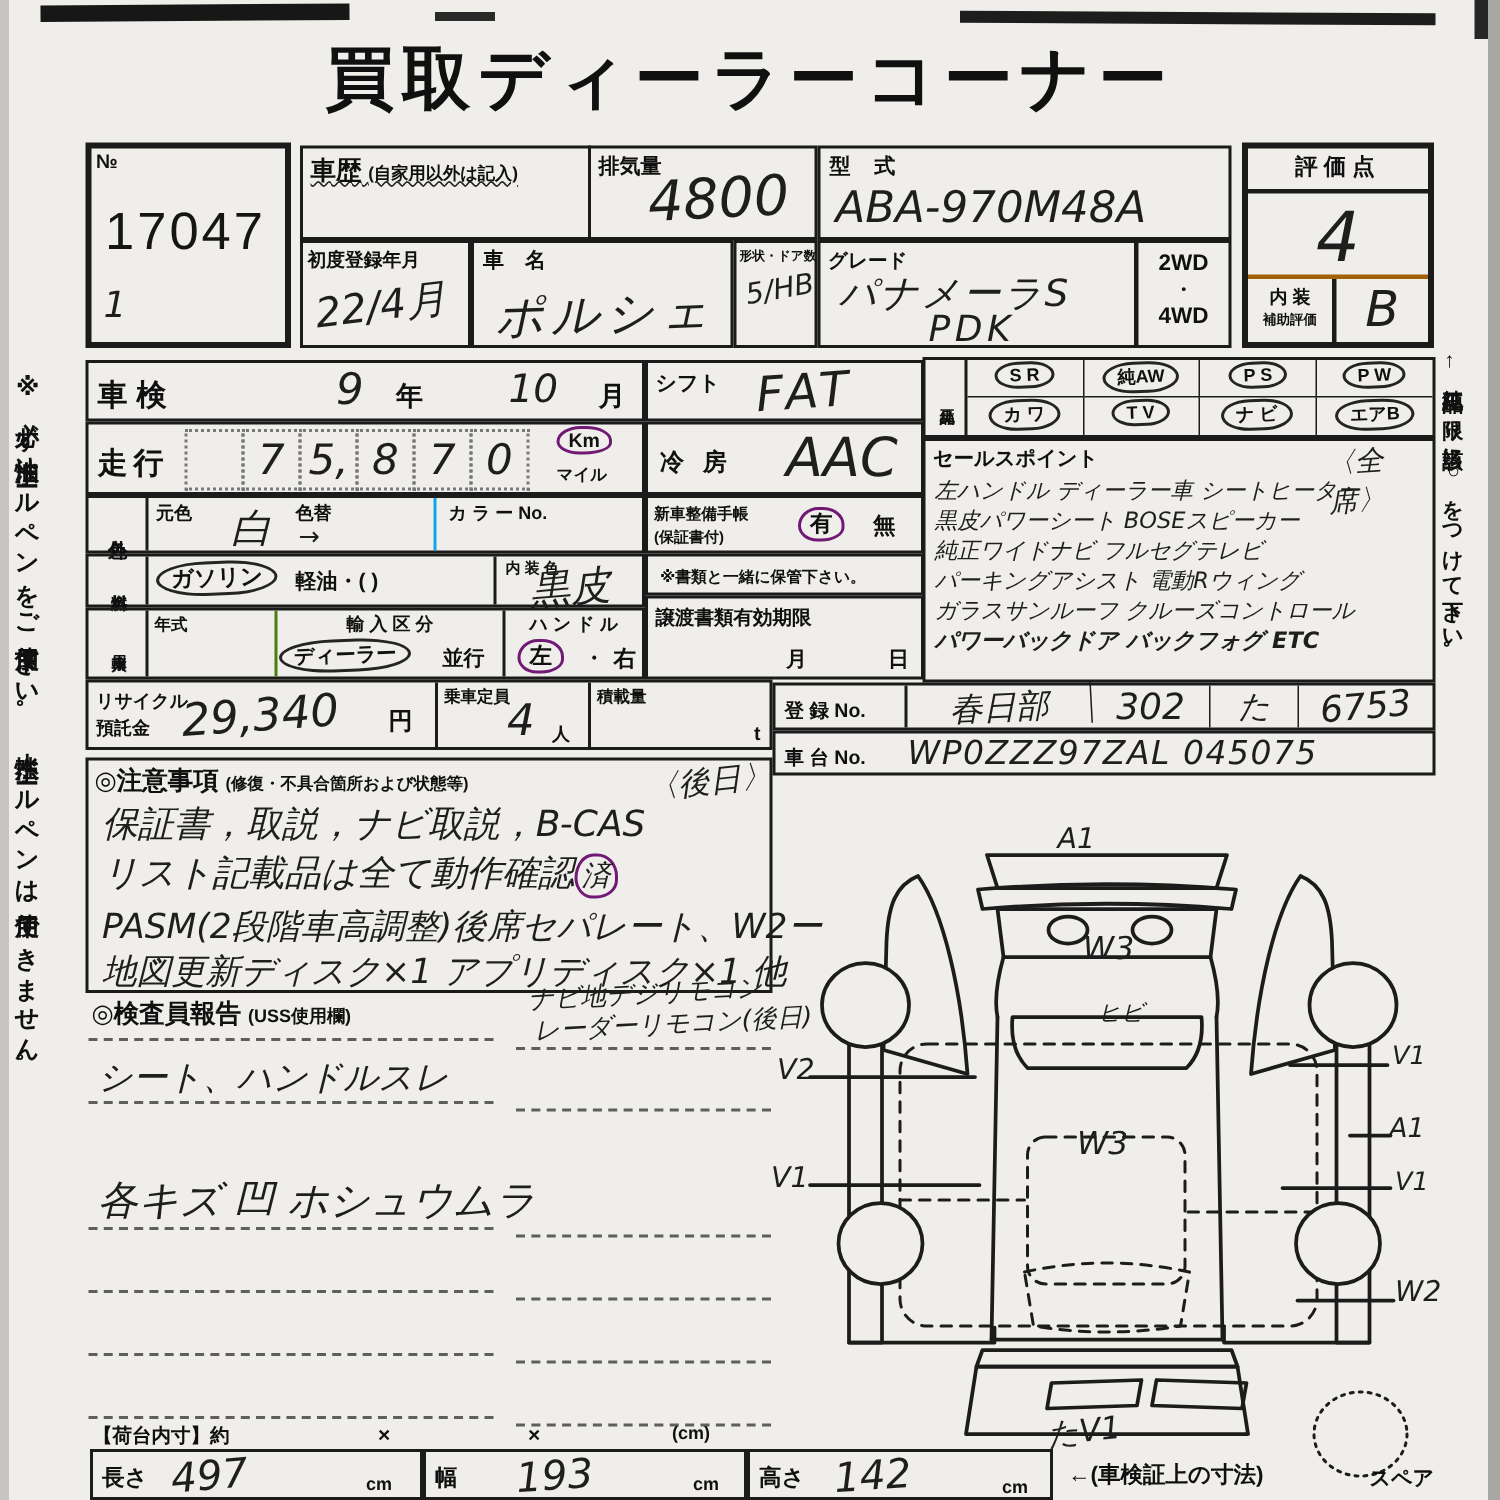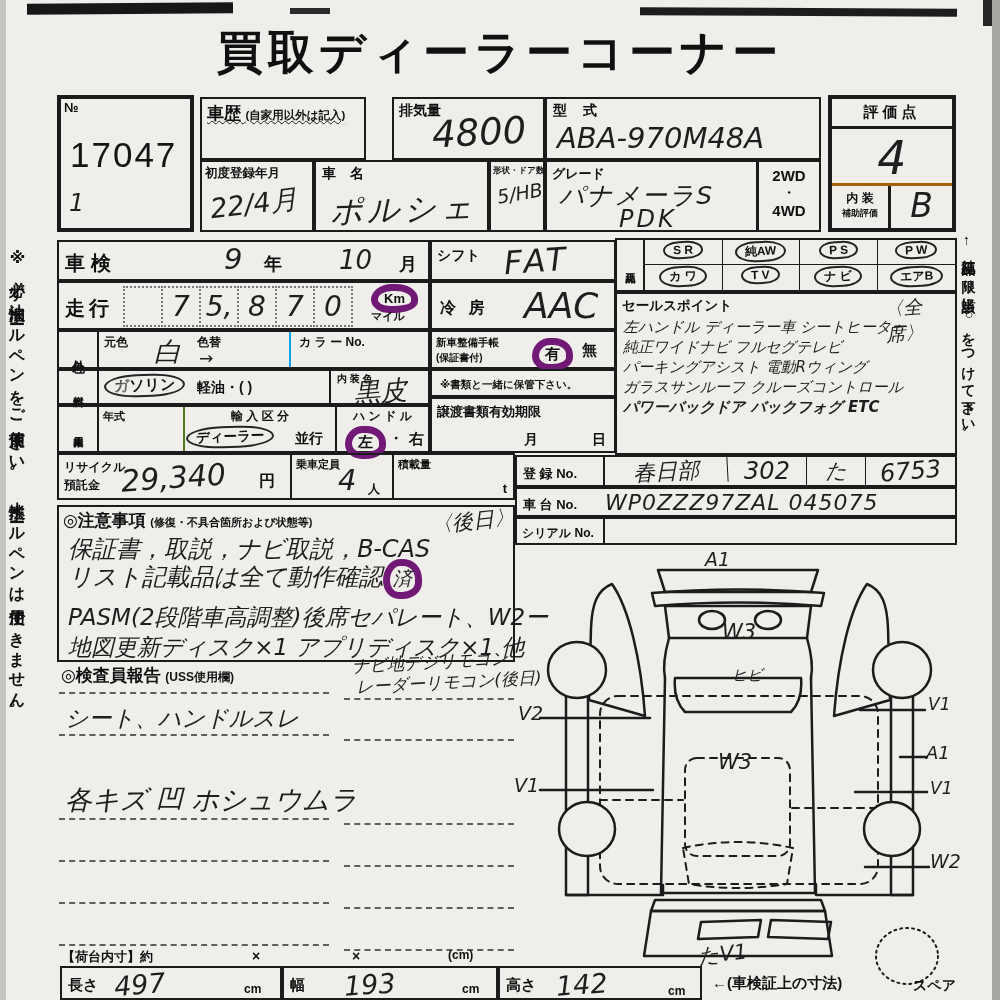--- a/index.html
+++ b/index.html
@@ -4,21 +4,21 @@
 <style>
   body { margin:0; background:#d6d5d1; }
   .sheet { position:relative; width:1000px; height:1000px; background:#efeeea;
            font-family:"Liberation Sans","DejaVu Sans",sans-serif; color:#151515; overflow:hidden; }
   .abs { position:absolute; }
   .b   { position:absolute; box-sizing:border-box; border:2px solid #1b1b1b; }
   .b4  { border-width:4px; }
   .lbl { font-weight:bold; color:#101010; }
   .hw  { font-family:"DejaVu Sans",sans-serif; font-style:italic; color:#1e1e1e; }
   .nw  { white-space:nowrap; }
-  .circ{ display:inline-block; border:7px solid #701a75; border-radius:48% 52% 55% 45%/60% 55% 45% 50%; padding:0 6px; }
+  .circ{ display:inline-block; border:2px solid #701a75; border-radius:48% 52% 55% 45%/60% 55% 45% 50%; padding:0 6px; }
   .ell { display:inline-block; border:2px solid #242424; border-radius:50%/62%; padding:0 8px; transform:rotate(-2deg); }
   .dcell{ box-sizing:border-box; border:2px dotted #787878; width:40px; height:41px; text-align:center;
           font-size:28px; line-height:38px; }
   .seg { position:absolute; border-bottom:2px dashed #5e5e5e; height:0; }
   .vtext{ writing-mode:vertical-rl; }
   svg path, svg rect, svg ellipse { fill:none; stroke:#1c1c1c; stroke-width:2.5; stroke-linecap:round; stroke-linejoin:round; }
   svg .dash { stroke-dasharray:7 6; stroke-width:2; }
   svg .dots { stroke-dasharray:2 4; stroke-width:2; }
   svg .paper{ fill:#efeeea; }
 </style>
@@ -38,21 +38,21 @@
 
   <div class="abs vtext lbl" style="left:6px;top:248px;height:545px;font-size:16px;letter-spacing:2px;">※必ず油性ボールペンをご使用下さい。 水性ボールペンは使用できません。</div>
   <div class="abs vtext lbl" style="left:960px;top:234px;height:320px;font-size:14px;letter-spacing:1px;">←純正品に限り該当に○をつけて下さい。</div>
 
   <div class="b b4" style="left:57px;top:95px;width:137px;height:137px;">
     <span class="abs lbl" style="left:3px;top:1px;font-size:13px;">№</span>
     <span class="abs" style="left:9px;top:36px;font-size:35px;letter-spacing:2px;">17047</span>
     <span class="abs hw" style="left:8px;top:90px;font-size:24px;">1</span>
   </div>
 
-  <div class="b" style="left:200px;top:97px;width:166px;height:63px;">
+  <div class="b" style="left:200px;top:97px;width:194px;height:63px;">
     <span class="abs nw" style="left:5px;top:3px;text-decoration:underline wavy 1px #222;">
       <span class="lbl" style="font-size:17px;">車歴</span>
       <span class="lbl" style="font-size:11.5px;">(自家用以外は記入)</span>
     </span>
   </div>
 
   <div class="b" style="left:392px;top:97px;width:153px;height:63px;">
     <span class="abs lbl" style="left:5px;top:3px;font-size:14px;">排気量</span>
     <span class="abs hw" style="left:38px;top:12px;font-size:37px;transform:rotate(-3deg);">4800</span>
   </div>
@@ -233,44 +233,41 @@
       <div style="border-right:1.5px solid #1b1b1b;text-align:center;"><span class="ell lbl" style="font-size:12px;margin-top:1px;">ナ ビ</span></div>
       <div style="text-align:center;"><span class="ell lbl" style="font-size:12px;margin-top:1px;">エアB</span></div>
     </div>
   </div>
 
   <div class="b" style="left:615px;top:292px;width:342px;height:163px;">
     <span class="abs lbl" style="left:5px;top:3px;font-size:13.5px;">セールスポイント</span>
     <span class="abs hw" style="left:268px;top:0px;font-size:19px;transform:rotate(-4deg);">〈全席〉</span>
     <div class="abs" style="left:6px;top:23px;width:334px;">
       <div class="hw nw" style="font-size:15px;line-height:20px;">左ハンドル ディーラー車 シートヒーター</div>
+      <div class="hw nw" style="font-size:15px;line-height:20px;">黒皮パワーシート BOSEスピーカー</div>
       <div class="hw nw" style="font-size:15px;line-height:20px;">純正ワイドナビ フルセグテレビ</div>
       <div class="hw nw" style="font-size:15px;line-height:20px;">パーキングアシスト 電動Rウィング</div>
       <div class="hw nw" style="font-size:15px;line-height:20px;">ガラスサンルーフ クルーズコントロール</div>
       <div class="hw nw" style="font-size:15px;line-height:20px;font-weight:bold;">パワーバックドア バックフォグ ETC</div>
     </div>
   </div>
 
   <div class="b" style="left:515px;top:455px;width:442px;height:32px;display:flex;">
     <div class="lbl" style="width:88px;border-right:2px solid #1b1b1b;font-size:13px;padding:8px 0 0 6px;box-sizing:border-box;">登 録 No.</div>
     <div class="hw" style="width:122px;border-right:1.5px solid #1b1b1b;font-size:22px;text-align:center;transform:rotate(-3deg);">春日部</div>
     <div class="hw" style="width:78px;border-right:1.5px solid #1b1b1b;font-size:24px;text-align:center;">302</div>
     <div class="hw" style="width:58px;border-right:1.5px solid #1b1b1b;font-size:21px;text-align:center;">た</div>
     <div class="hw" style="flex:1;font-size:24px;text-align:center;transform:rotate(-5deg);">6753</div>
   </div>
 
   <div class="b" style="left:515px;top:487px;width:442px;height:30px;">
     <span class="abs lbl" style="left:6px;top:7px;font-size:13px;">車 台 No.</span>
     <span class="abs hw nw" style="left:88px;top:1px;font-size:22px;letter-spacing:1px;">WP0ZZZ97ZAL 045075</span>
   </div>
 
-  <div class="b" style="left:515px;top:517px;width:442px;height:28px;">
-    <span class="abs lbl" style="left:5px;top:6px;font-size:12px;">シリアル No.</span>
-    <span class="abs" style="left:86px;top:0;width:0;height:24px;border-left:2px solid #1b1b1b;"></span>
-  </div>
 
   <div class="b" style="left:57px;top:505px;width:458px;height:157px;overflow:visible;">
     <span class="abs nw" style="left:4px;top:2px;">
       <span class="lbl" style="font-size:17px;">◎注意事項</span>
       <span class="lbl" style="font-size:11px;">(修復・不具合箇所および状態等)</span>
     </span>
     <span class="abs hw nw" style="left:372px;top:0px;font-size:21px;transform:rotate(-6deg);">〈後日〉</span>
     <div class="abs dashline" style="left:3px;top:24px;width:448px;height:34px;">
       <span class="abs hw nw" style="left:6px;bottom:0px;font-size:24px;">保証書，取説，ナビ取説，B-CAS</span>
     </div>

